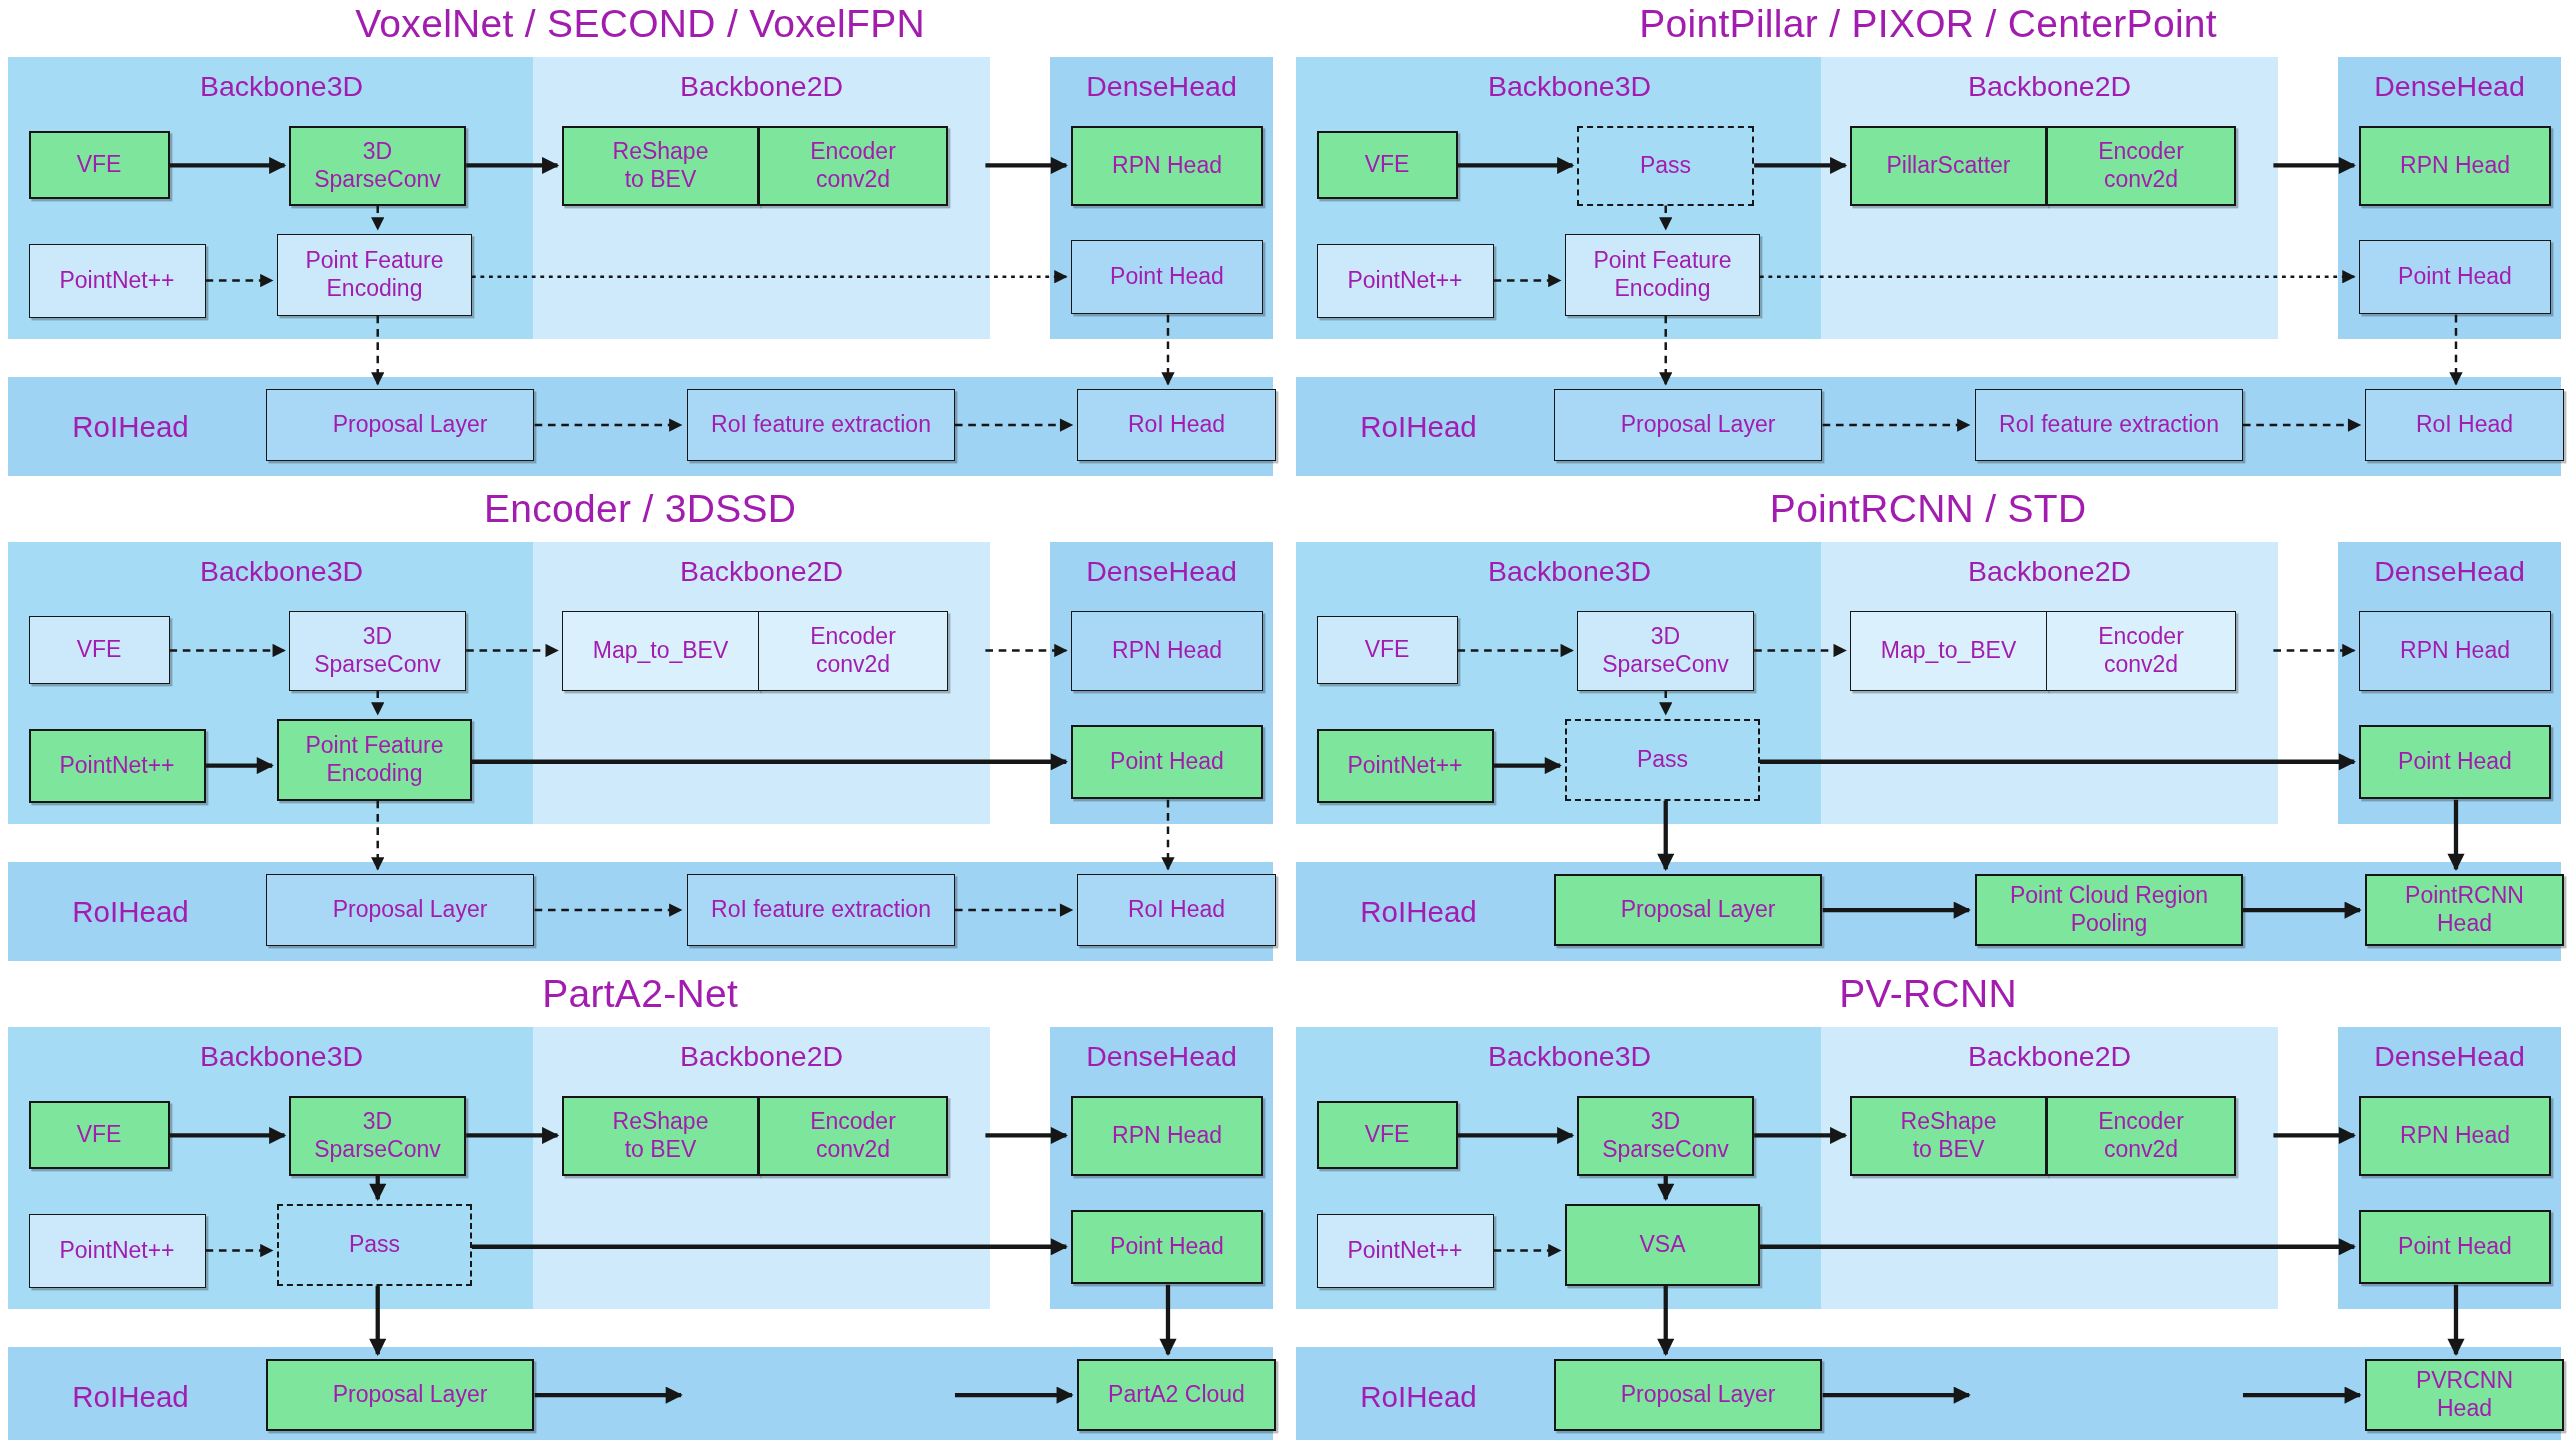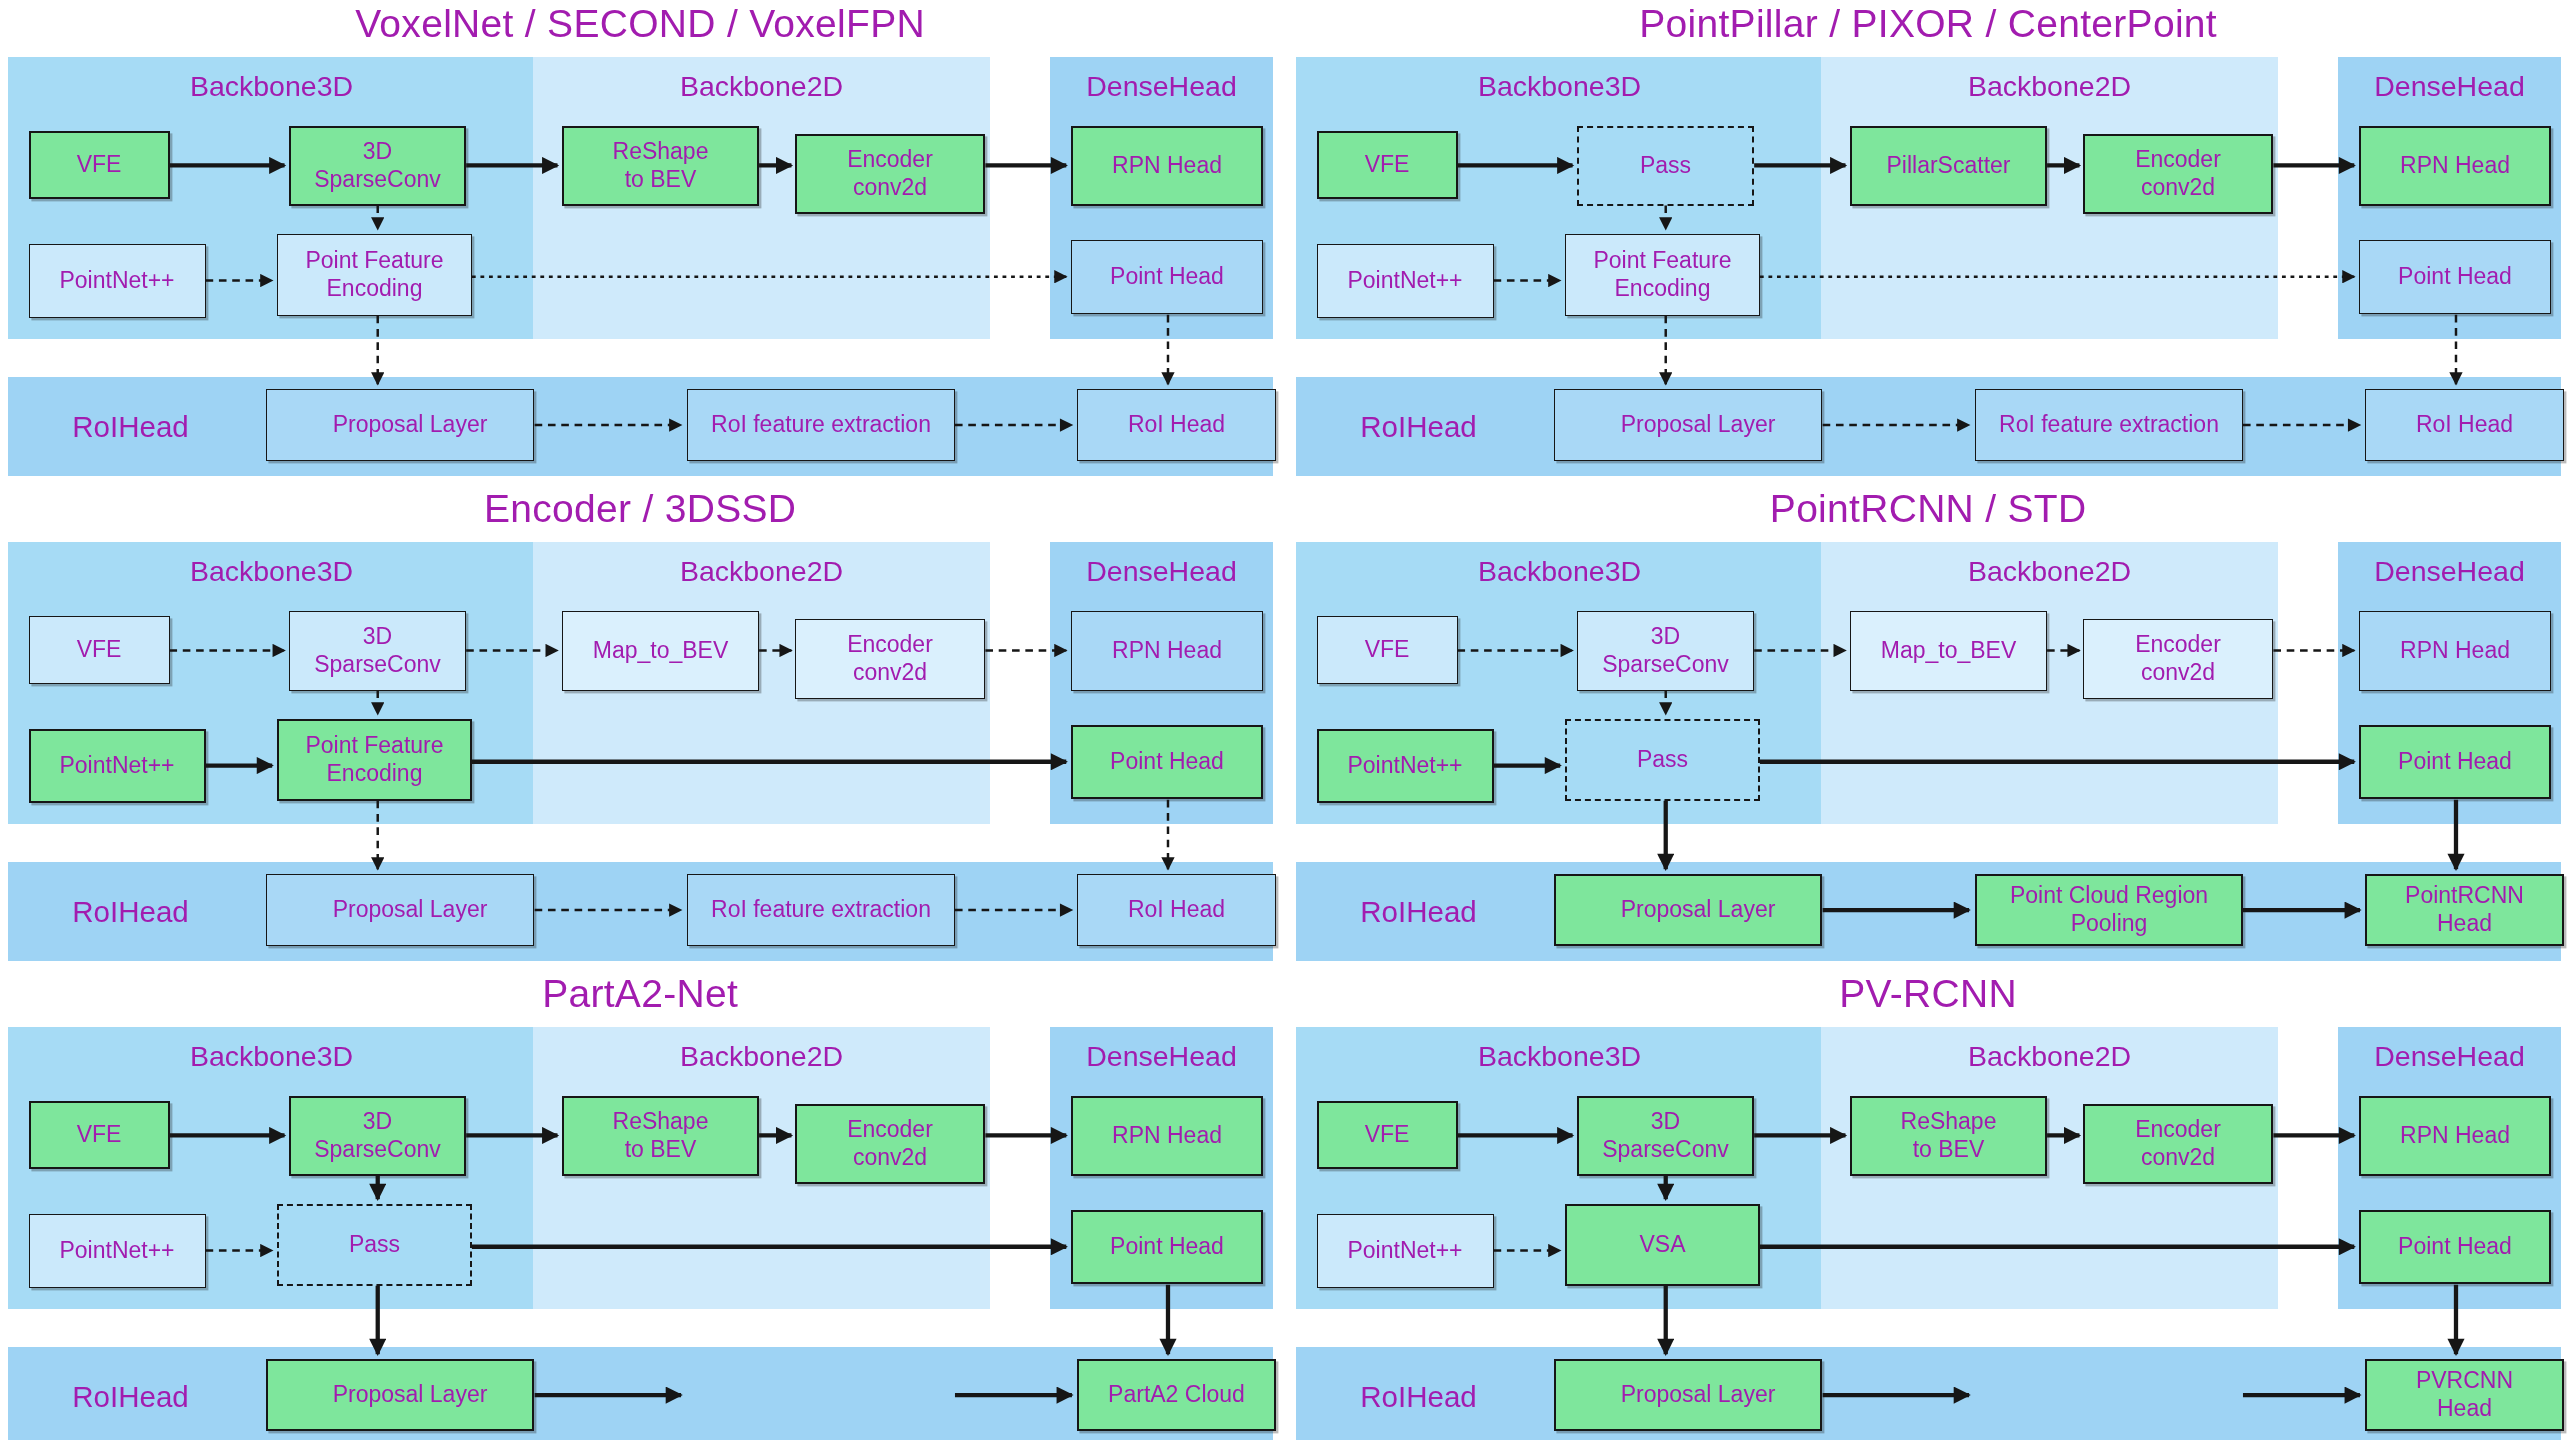--- a/index.html
+++ b/index.html
@@ -7,37 +7,37 @@
         font-family:"Liberation Sans",sans-serif;color:#a21caf;}
   .panel{position:absolute;width:1288px;height:485px;}
   .panel-title{position:absolute;left:7.6px;top:1.9px;width:1265px;text-align:center;
                font-size:39px;letter-spacing:0.3px;}
   .band{position:absolute;}
   .band-b3d{left:7.6px;top:57px;width:525px;height:282px;background:#a6dbf5;}
   .band-b2d{left:533px;top:57px;width:457px;height:282px;background:#cfeafb;}
   .band-dense{left:1050px;top:57px;width:223px;height:282px;background:#9ed3f4;}
   .band-roi{left:7.6px;top:377px;width:1265px;height:99px;background:#9ed3f4;}
   .sec{position:absolute;top:70px;font-size:28.5px;text-align:center;}
-  .sec-b3d{left:9px;width:525px;}
+  .sec-b3d{left:19px;width:525px;}
   .sec-b2d{left:533px;width:457px;}
   .sec-dense{left:1050px;width:223px;}
   .sec-roi{left:28.5px;top:377px;width:204px;height:99px;display:flex;align-items:center;
            justify-content:center;font-size:29.5px;}
   .bx{position:absolute;display:flex;align-items:center;justify-content:center;
       text-align:center;font-size:23px;line-height:1.2;white-space:pre-line;
       box-shadow:2.4px 2.4px 0 rgba(30,30,30,0.30);box-sizing:border-box;}
   .v-green{background:#7ee69c;border:2.9px solid #161616;}
   .v-light{background:#cbe9fb;border:1.9px solid #161616;}
   .v-light2{background:#daf0fd;border:1.9px solid #161616;}
   .v-mid{background:#a9d8f6;border:1.9px solid #161616;}
   .v-pass{background:transparent;border:2.9px dashed #161616;box-shadow:none;}
   .sl-vfe{left:28.5px;top:131px;width:141px;height:68px;}
   .sl-a2{left:289px;top:126px;width:177px;height:80px;}
   .sl-a3{left:562px;top:126px;width:197px;height:80px;}
-  .sl-a4{left:795px;top:126px;width:190px;height:80px;margin-top:8px;}
+  .sl-a4{left:758px;top:126px;width:190px;height:80px;}
   .sl-rpn{left:1071px;top:126px;width:192px;height:80px;}
   .sl-pn{left:28.5px;top:244px;width:177px;height:74px;}
   .sl-pfe{left:277px;top:234px;width:195px;height:82px;}
   .sl-ph{left:1071px;top:240px;width:192px;height:74px;}
   .sl-roi1{left:266px;top:389px;width:268px;height:72px;padding-left:20px;}
   .sl-roi2{left:687px;top:389px;width:268px;height:72px;}
   .sl-roi3{left:1077px;top:389px;width:199px;height:72px;}
   .wires{position:absolute;left:0;top:0;width:1288px;height:485px;pointer-events:none;}
   .wires line{stroke:#161616;fill:none;}
   .ws{stroke-width:4.5;}

